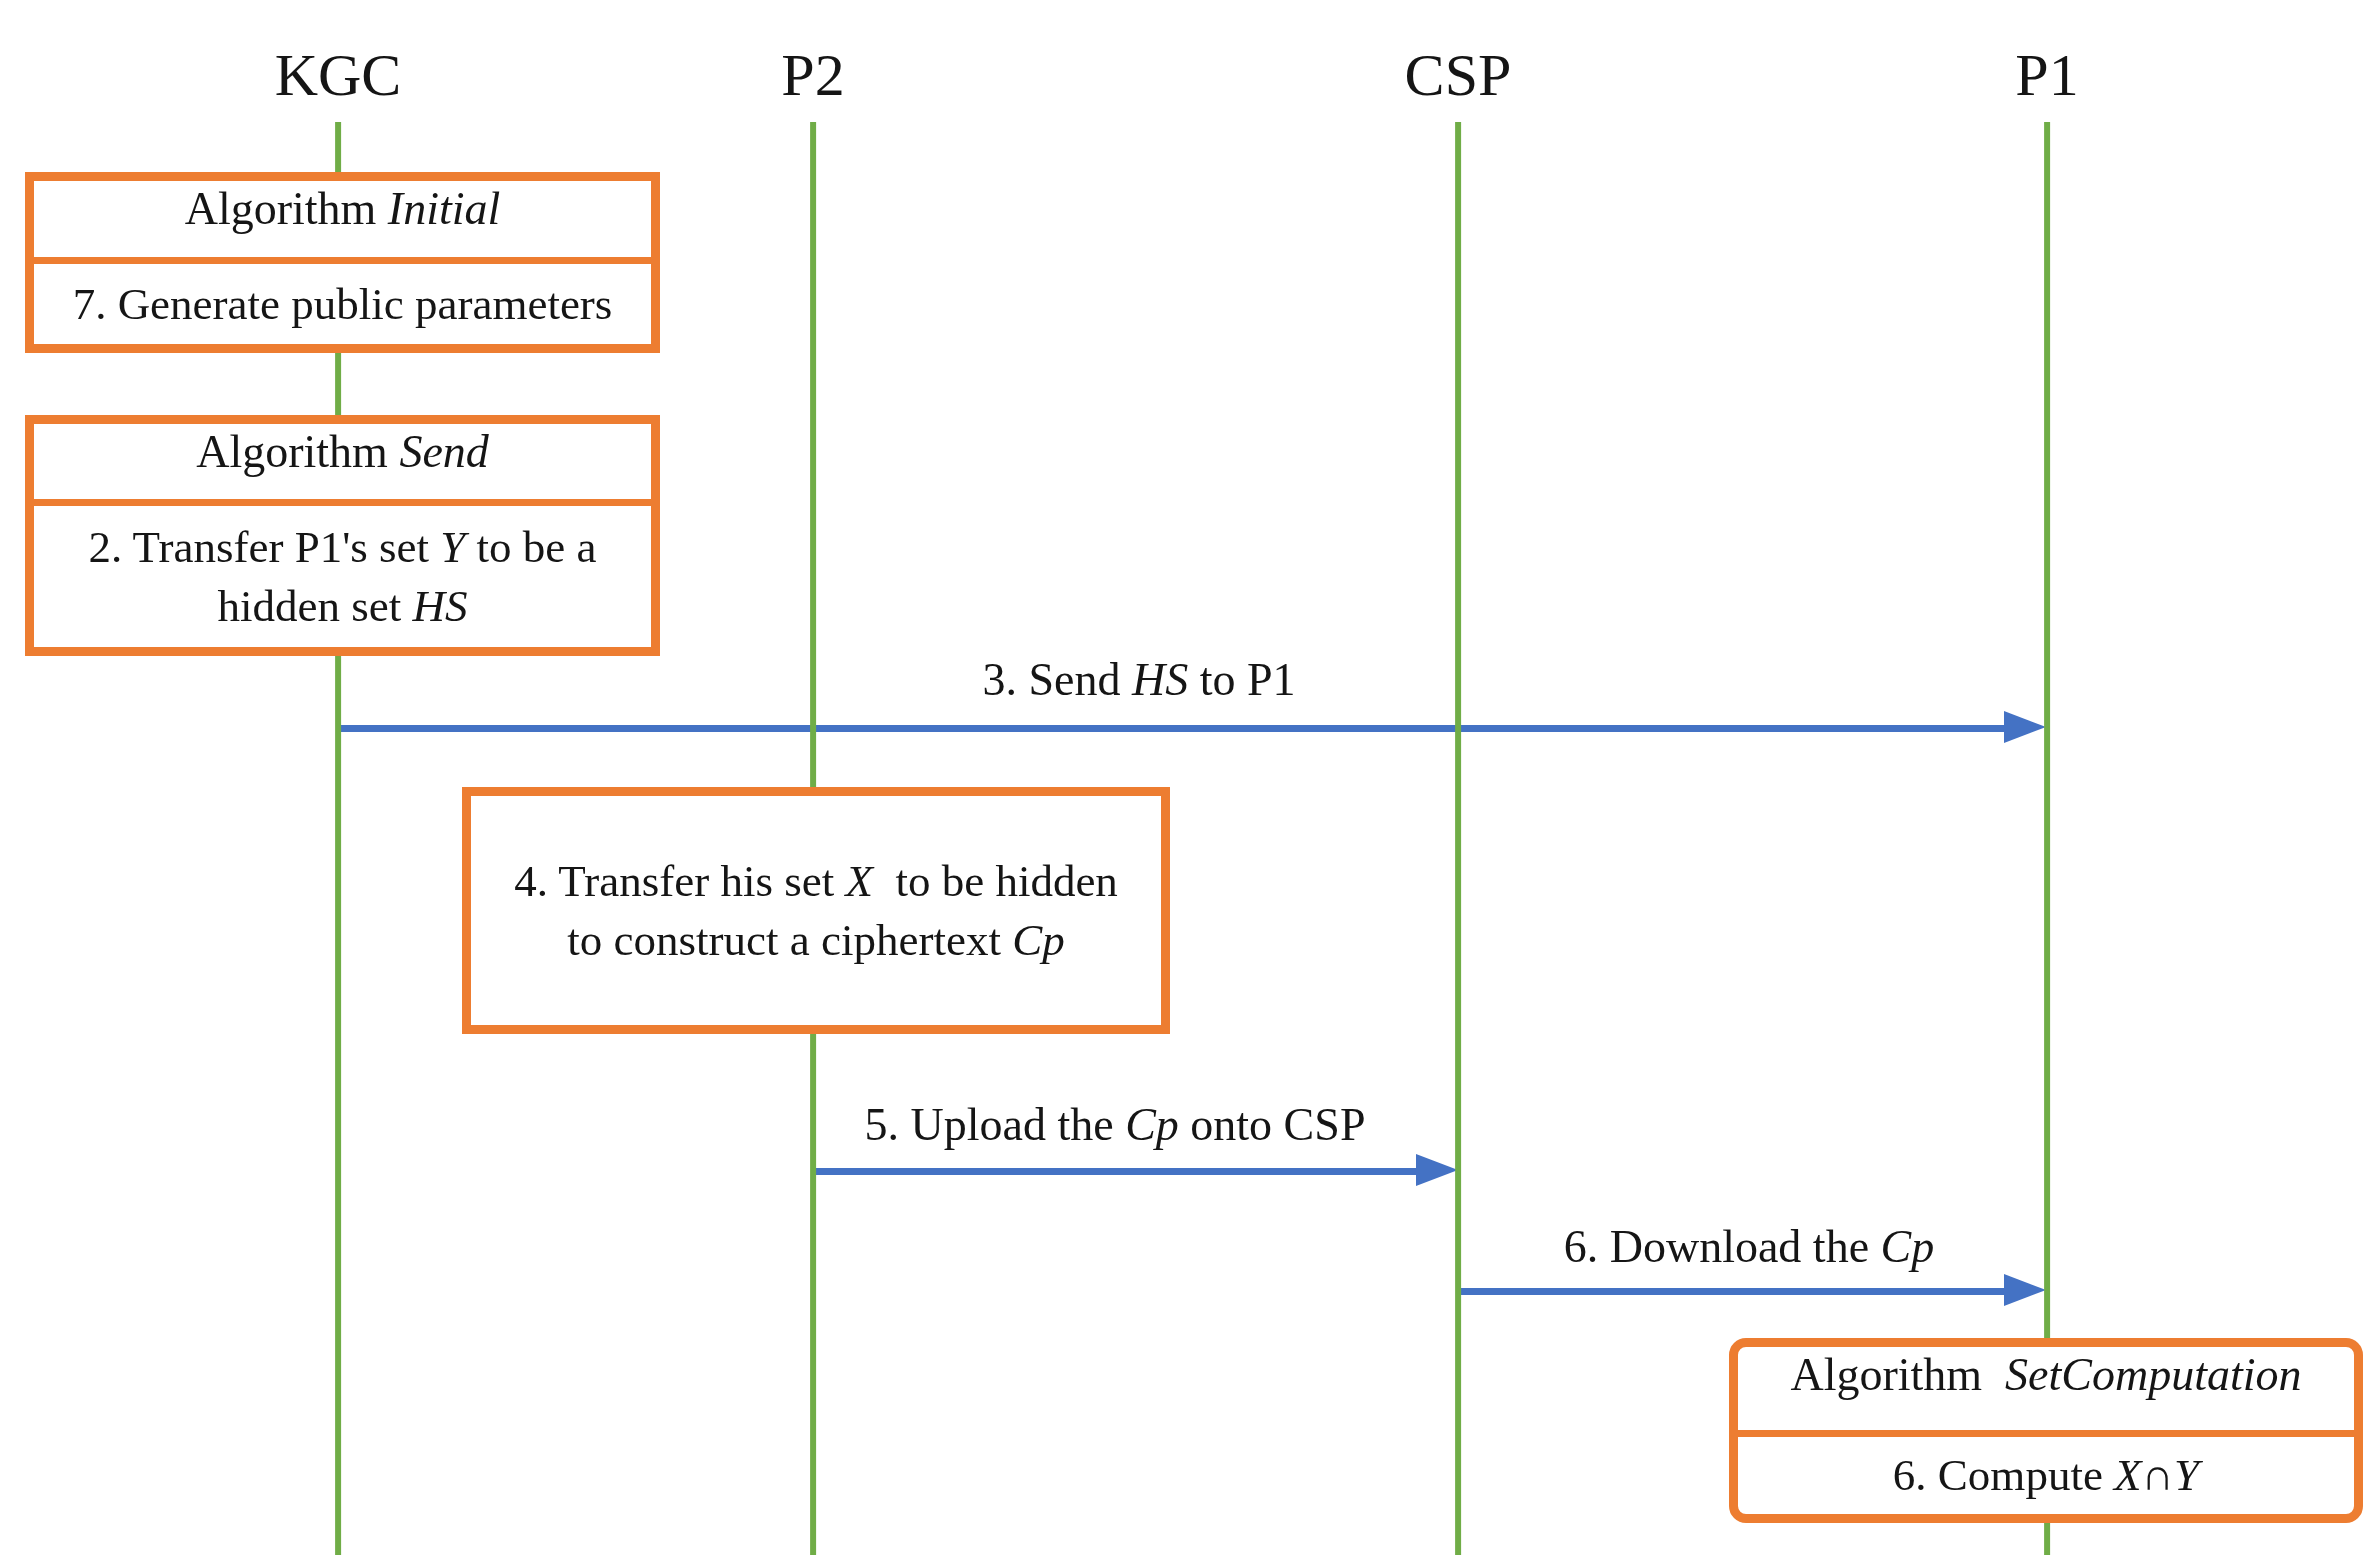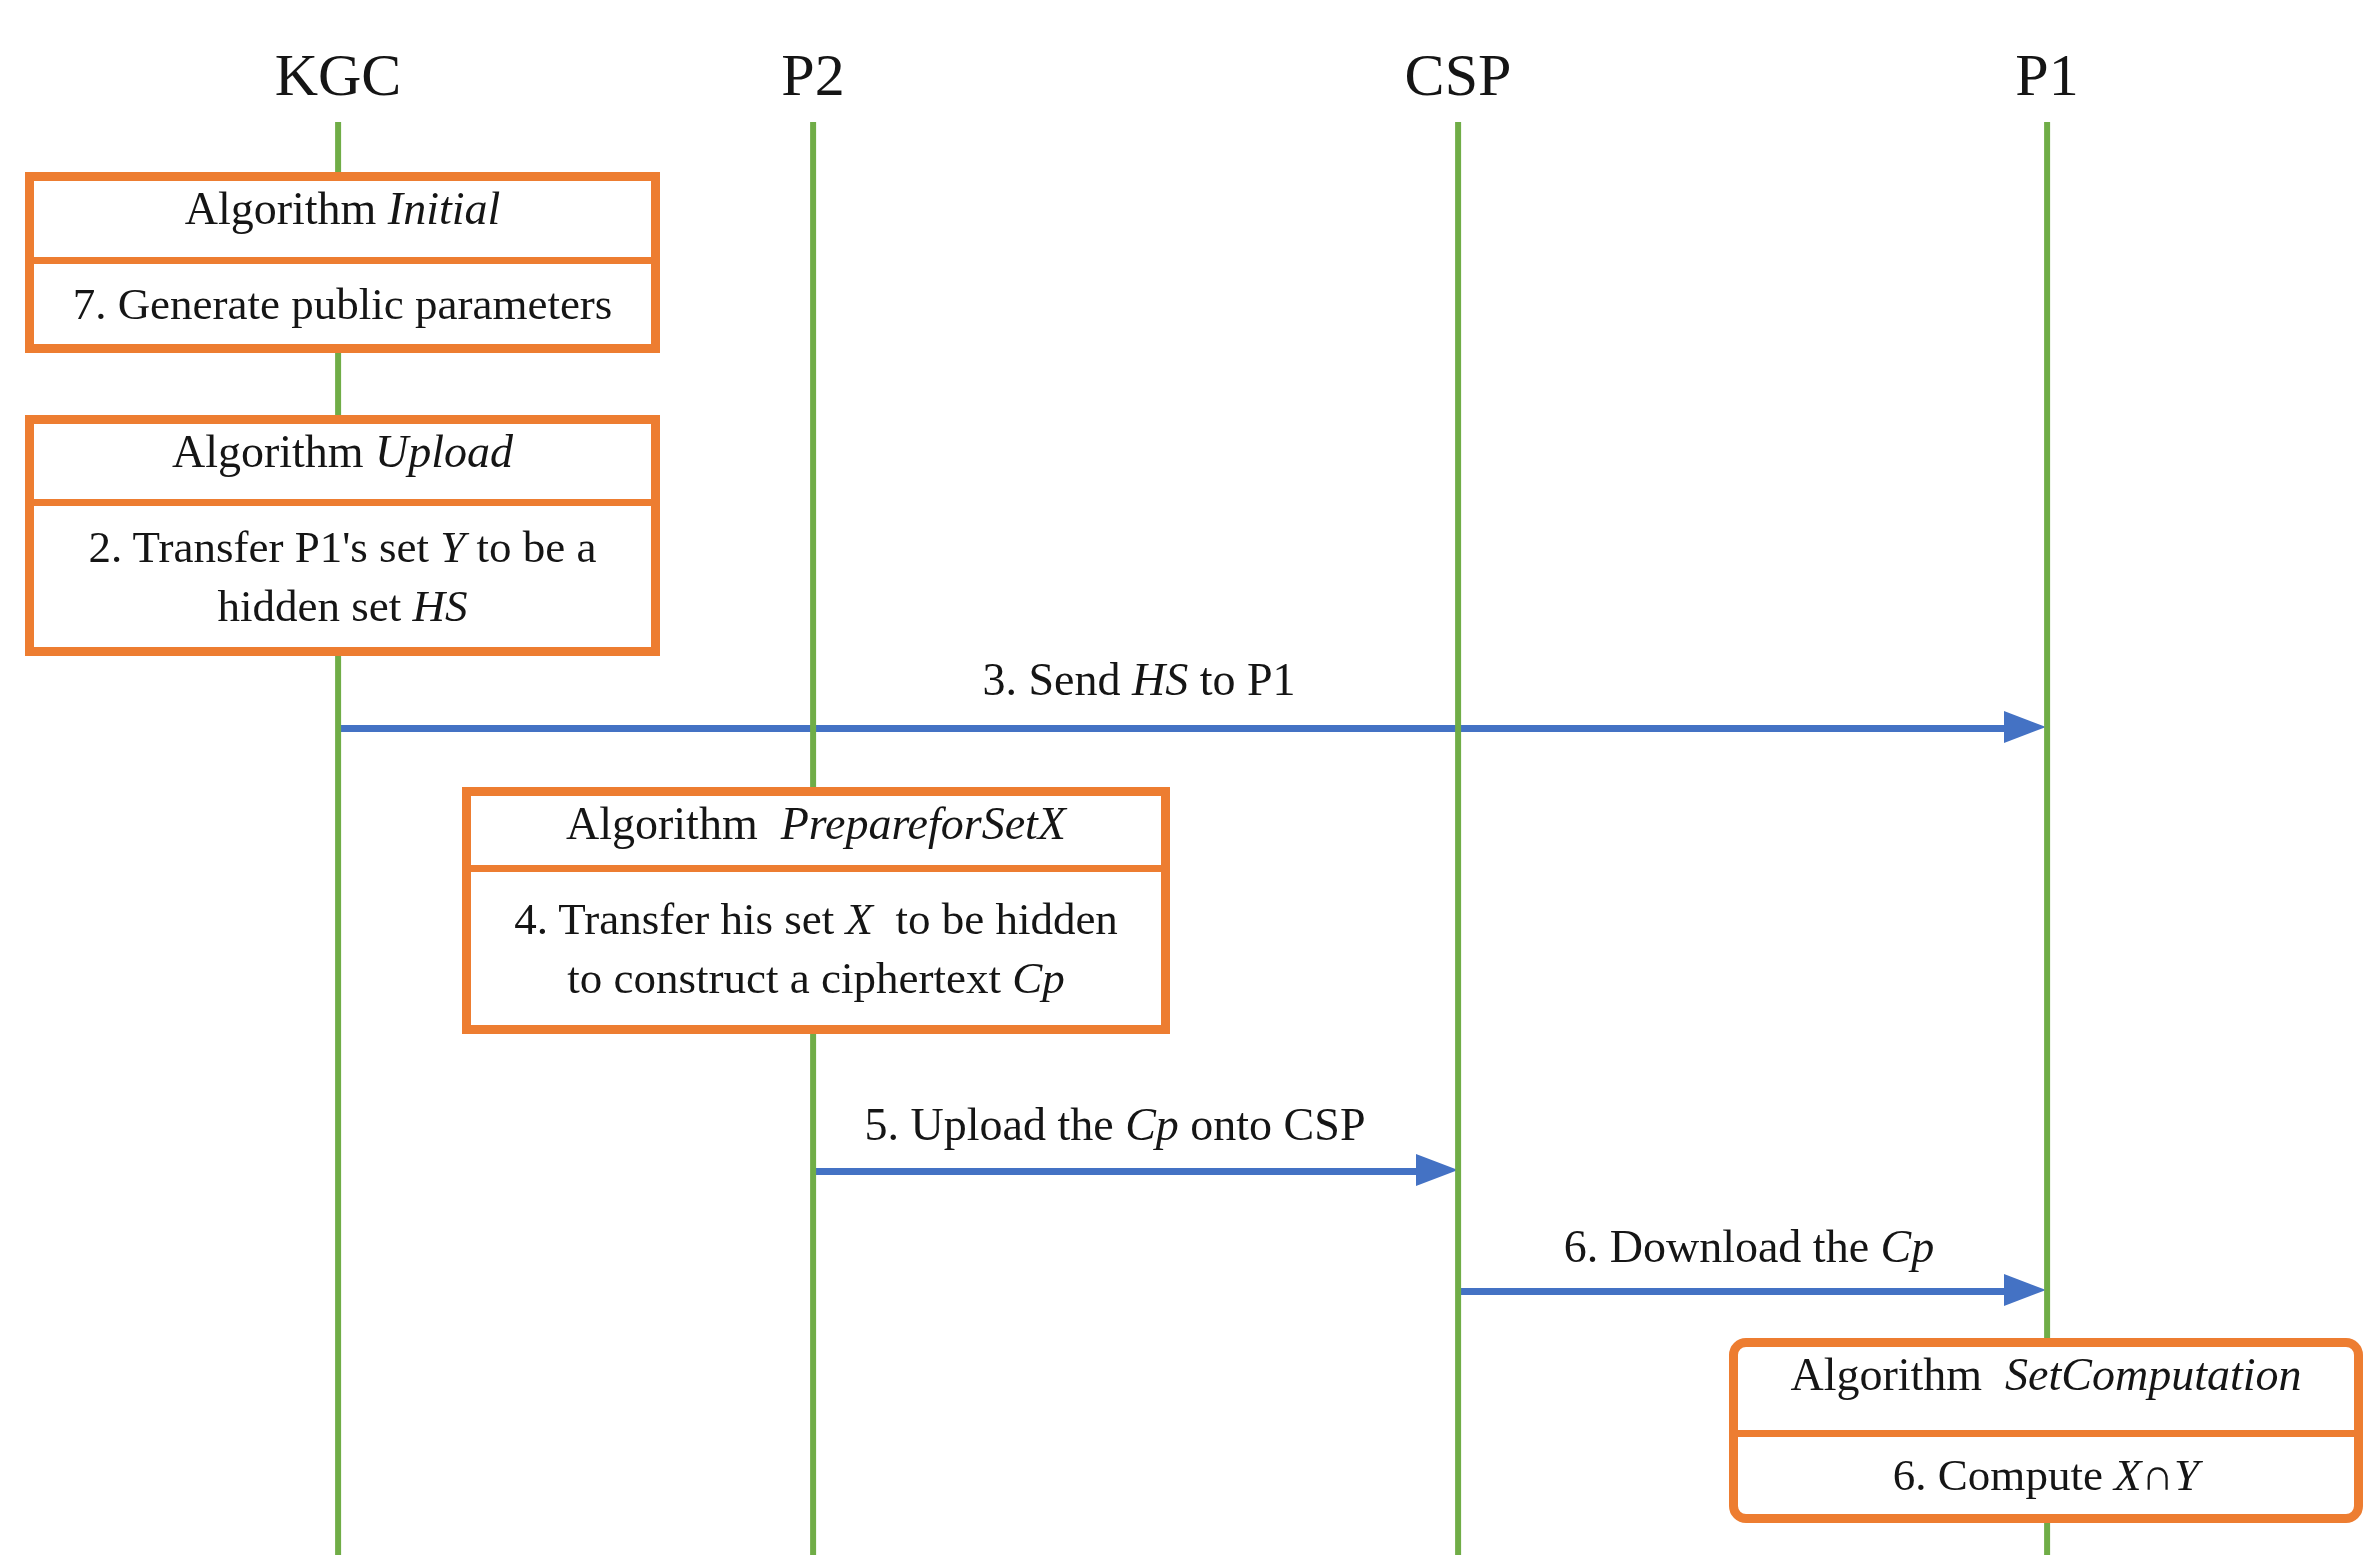--- a/index.html
+++ b/index.html
@@ -107,26 +107,25 @@
   <div class="lifeline" id="lifeline-p2"></div>
   <div class="lifeline" id="lifeline-csp"></div>
   <div class="lifeline" id="lifeline-p1"></div>
 
   <div class="obox" id="box-initial">
     <div class="obox-header"><span><span>Algorithm </span><span class="it">Initial</span></span></div>
     <div class="obox-body"><span><span>7. Generate public parameters</span></span></div>
   </div>
 
   <div class="obox" id="box-setup">
-    <div class="obox-header"><span><span>Algorithm </span><span class="it">Upload</span></span></div>
+    <div class="obox-header"><span><span>Algorithm </span><span class="it">Send</span></span></div>
     <div class="obox-body"><span><span>2. Transfer P1's set </span><span class="it">Y</span><span> to be a</span><br><span>hidden set </span><span class="it">HS</span></span></div>
   </div>
 
   <div class="obox" id="box-prepare">
-    <div class="obox-header"><span><span>Algorithm  </span><span class="it">PrepareforSetX</span></span></div>
     <div class="obox-body"><span><span>4. Transfer his set </span><span class="it">X</span><span>  to be hidden</span><br><span>to construct a ciphertext </span><span class="it">Cp</span></span></div>
   </div>
 
   <div class="obox" id="box-setcomp">
     <div class="obox-header"><span><span>Algorithm  </span><span class="it">SetComputation</span></span></div>
     <div class="obox-body"><span><span>6. Compute </span><span class="it">X</span><span>∩</span><span class="it">Y</span></span></div>
   </div>
 
   <div class="msg-label" id="msg3-label"><span><span>3. Send </span><span class="it">HS</span><span> to P1</span></span></div>
   <div class="arrow-line" id="msg3-line"></div>

